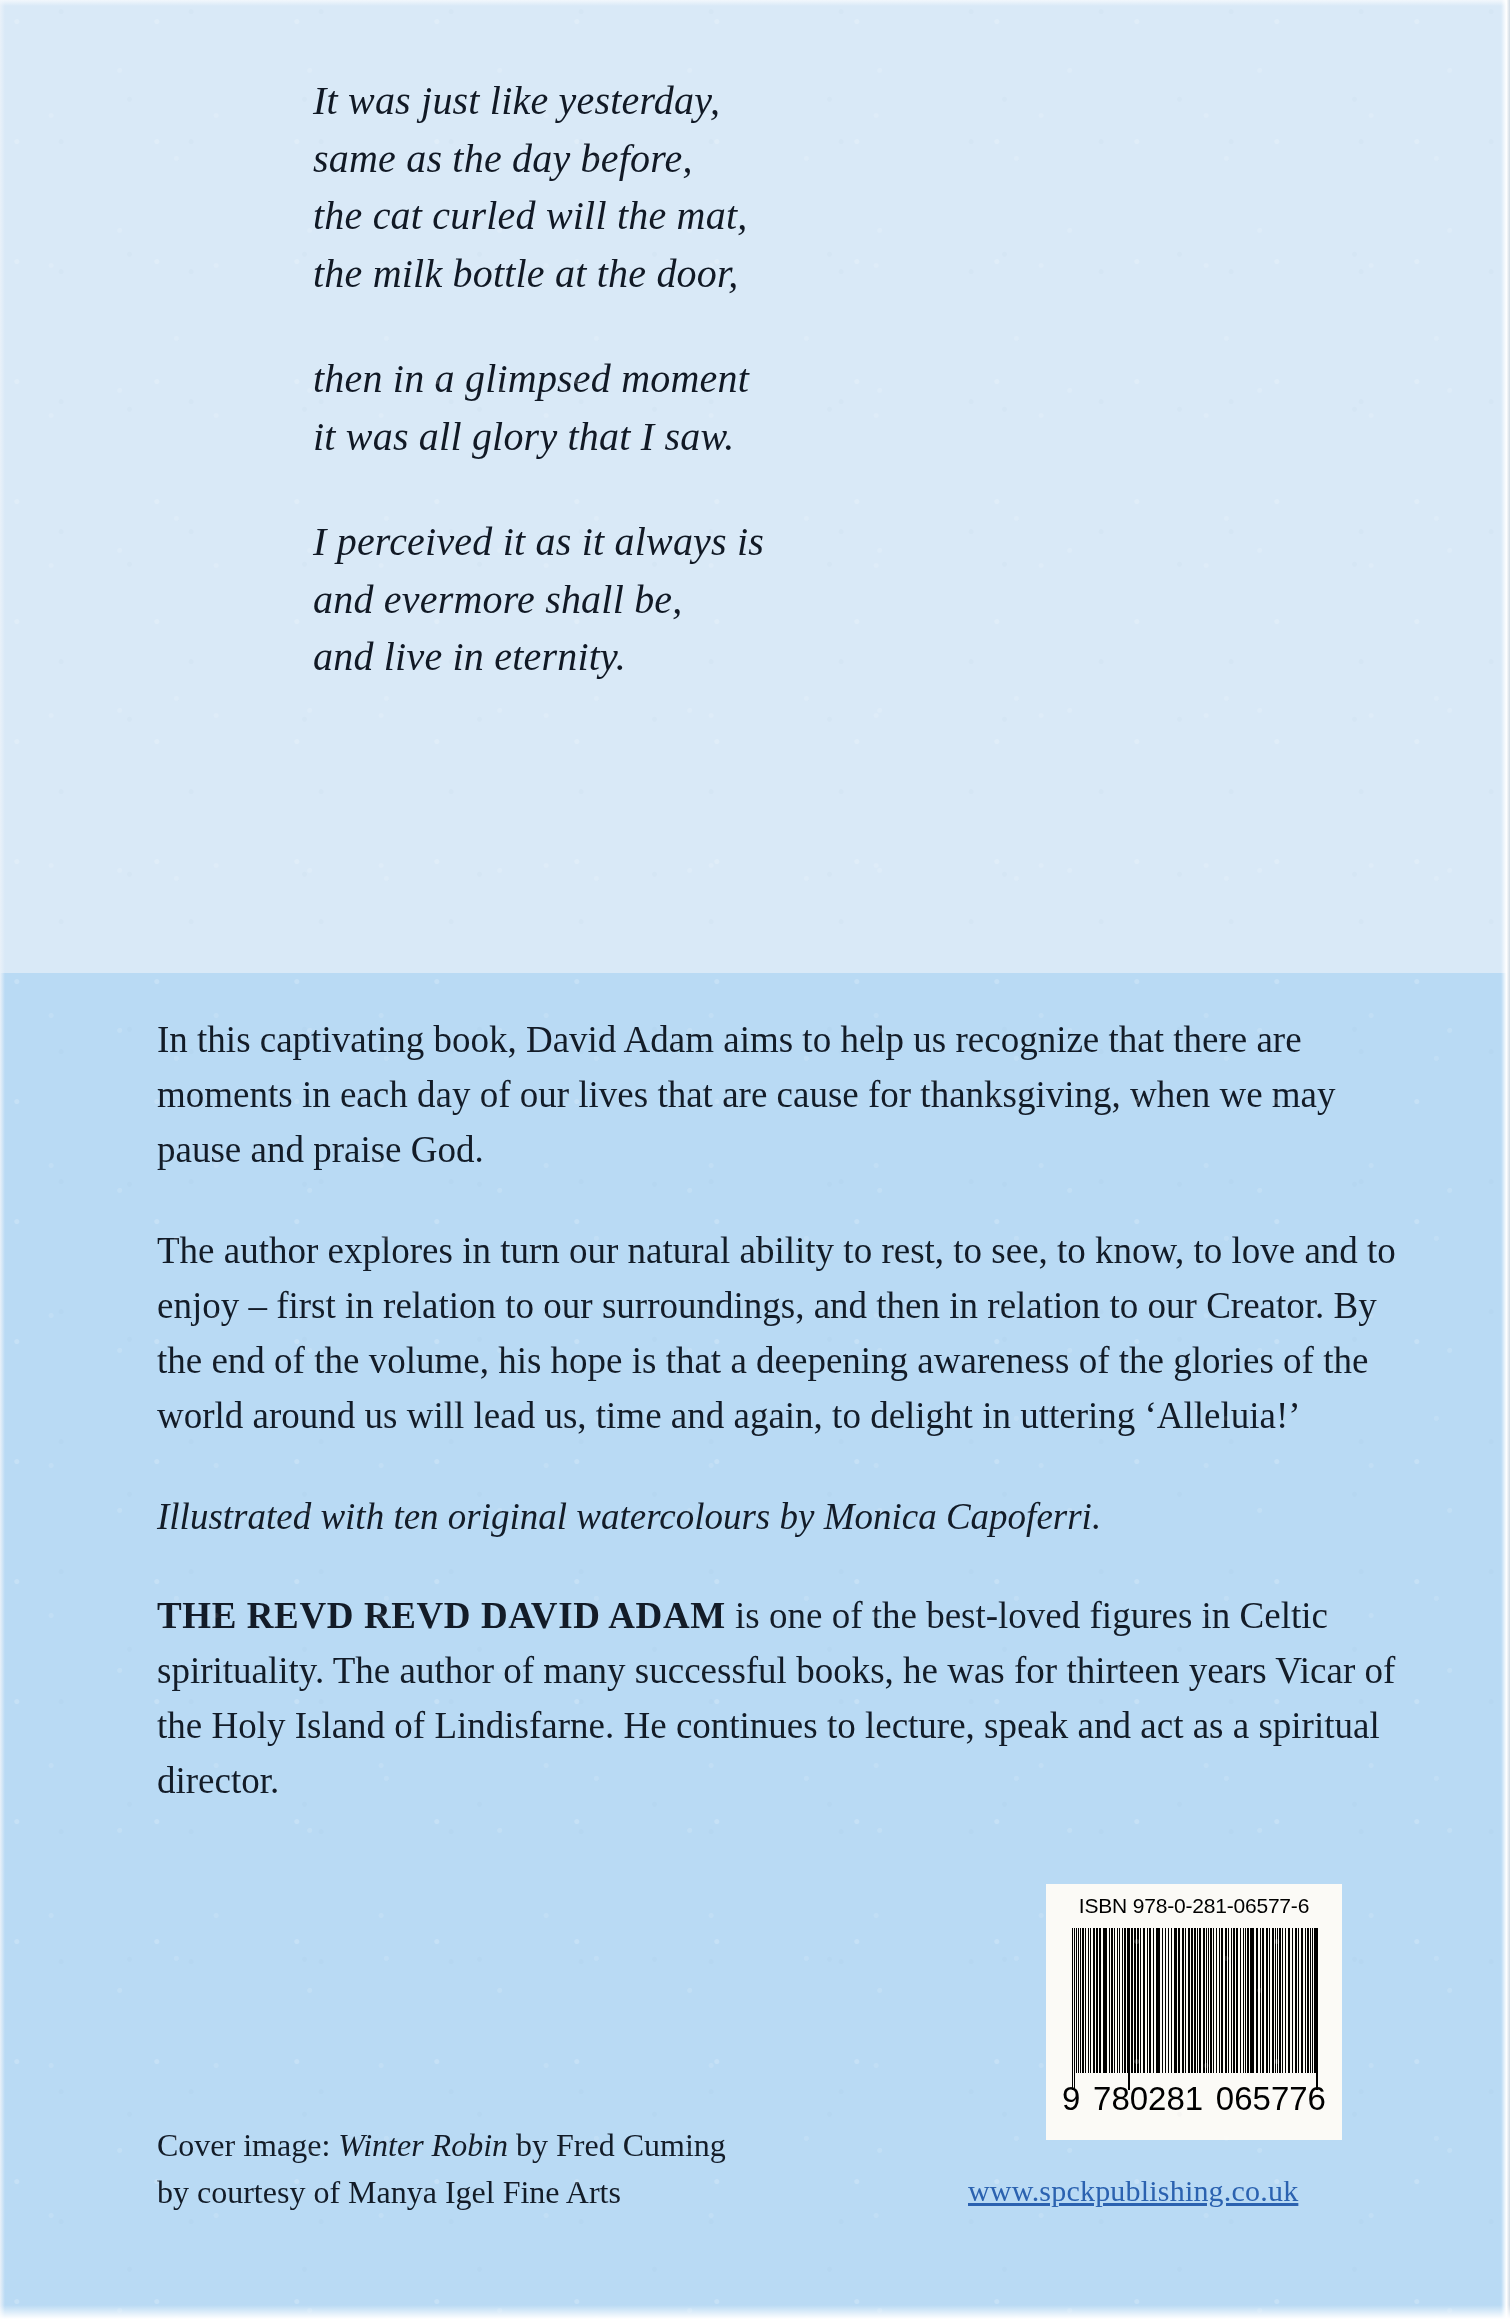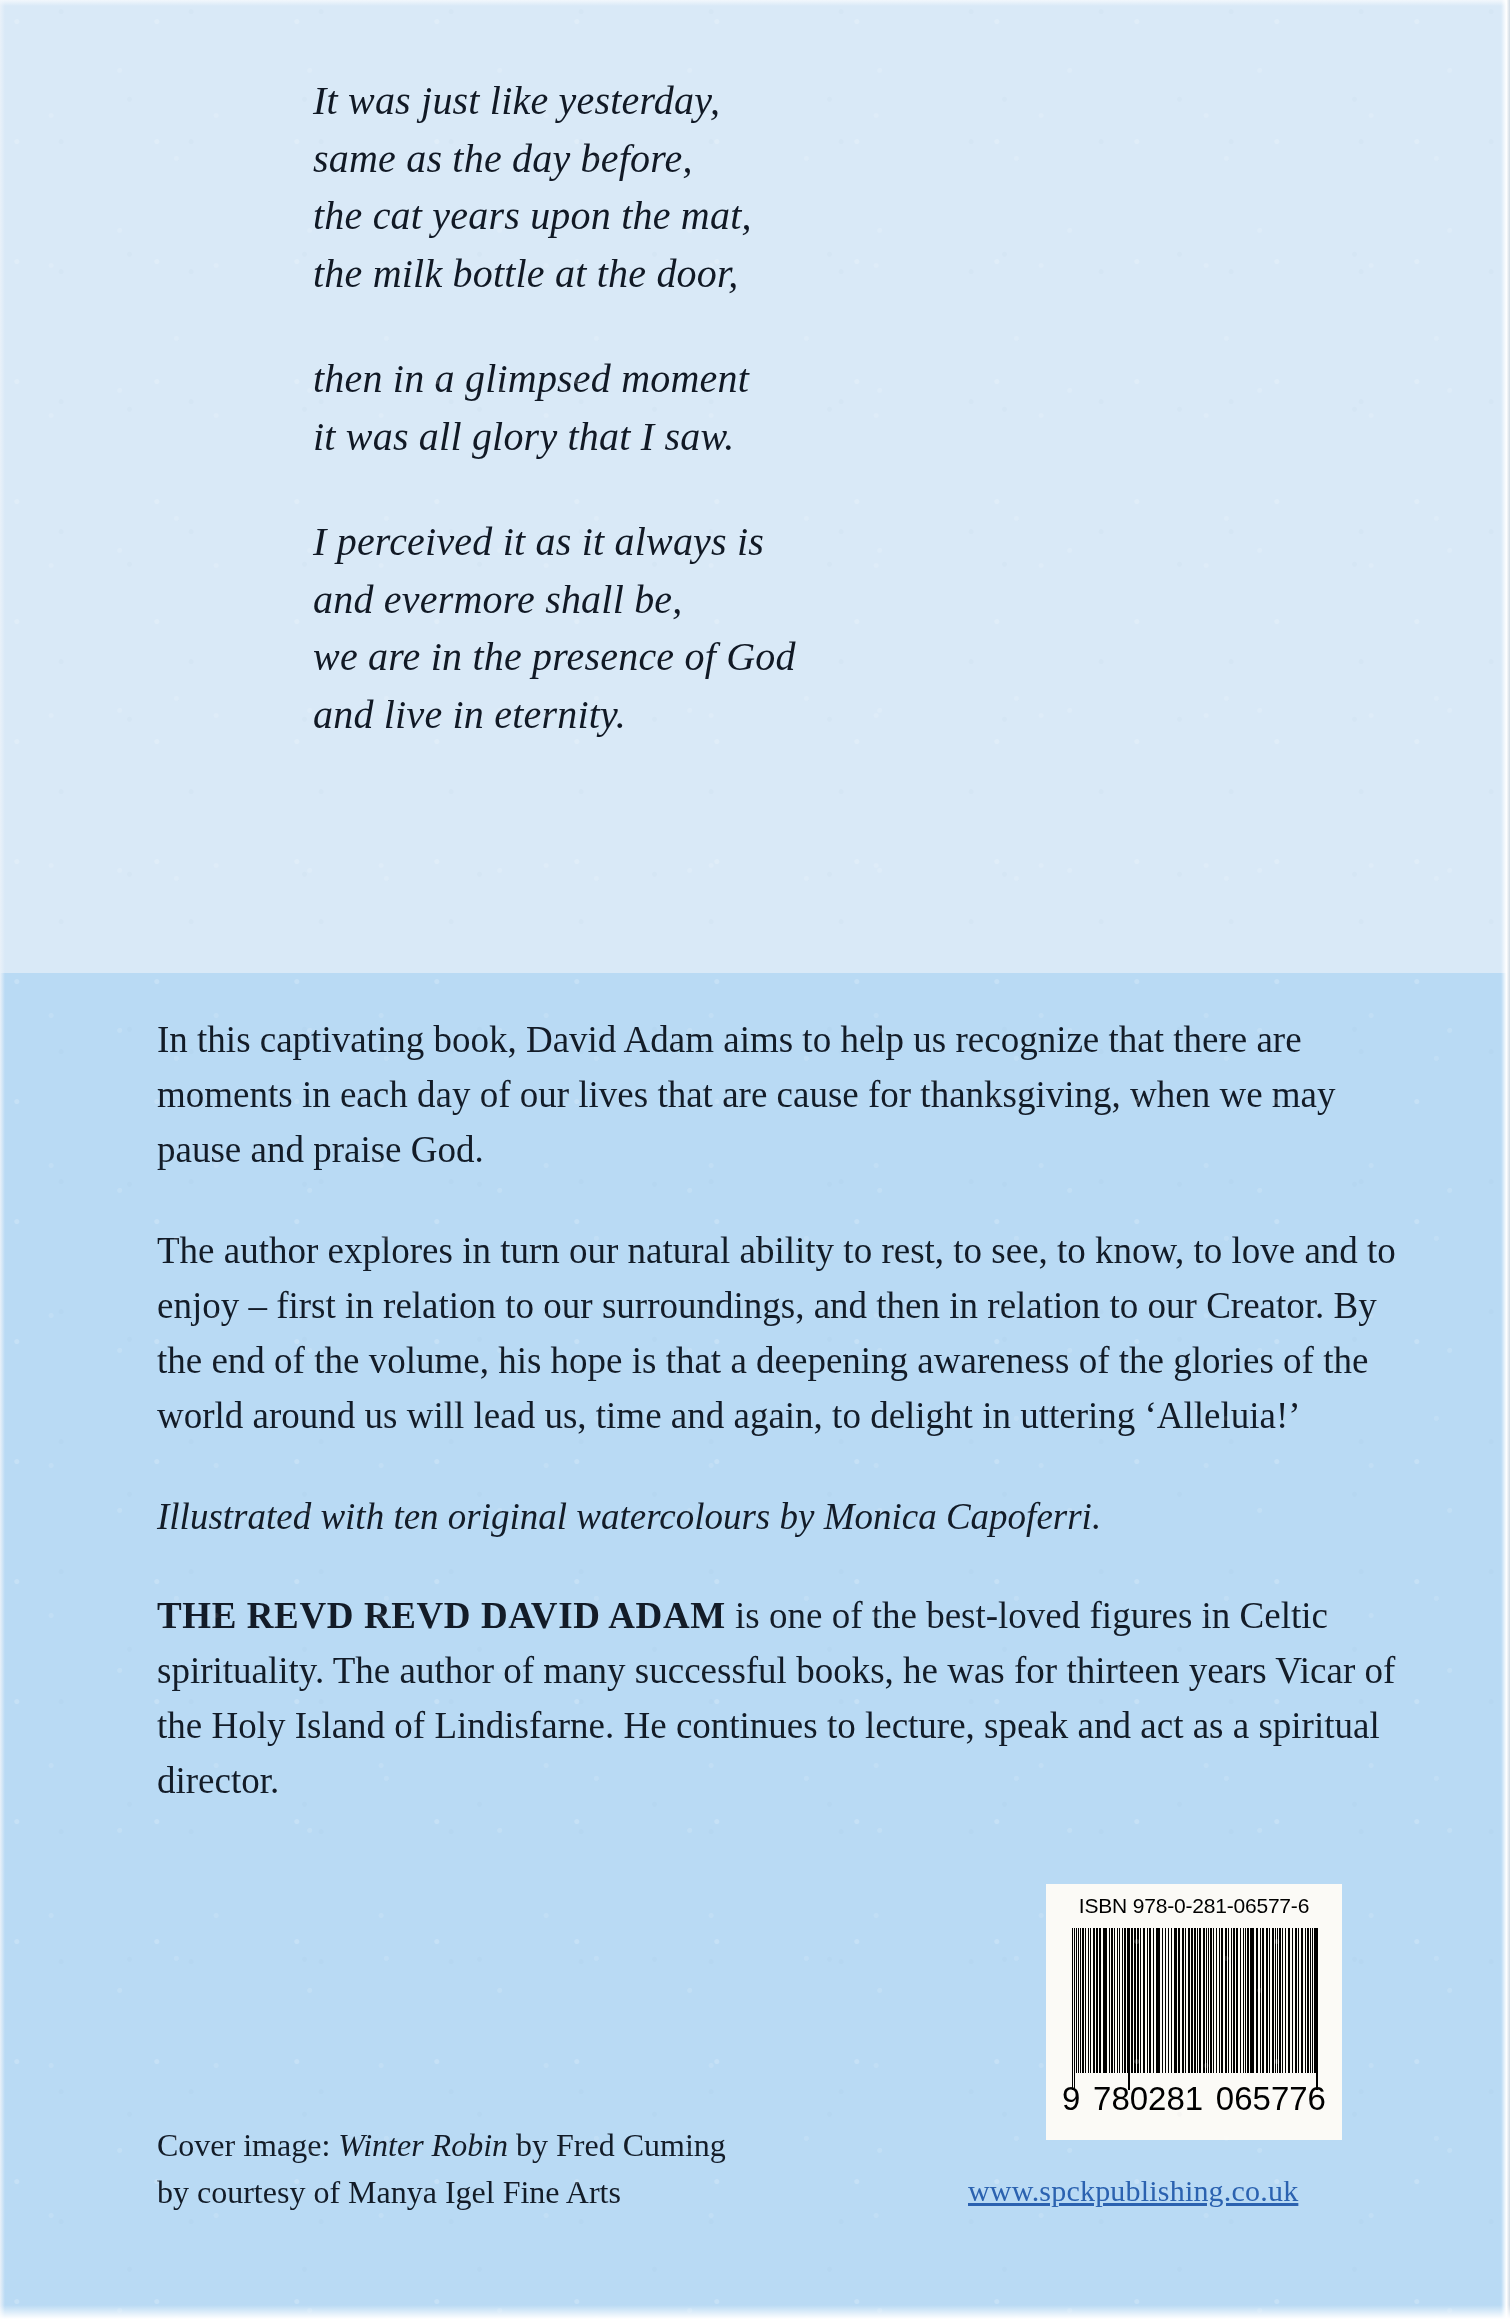--- a/index.html
+++ b/index.html
@@ -189,31 +189,30 @@
 
 <div class="cover">
 
   <div class="band-top"></div>
   <div class="band-bottom"></div>
 
   <div class="poem">
     <div class="stanza">
       <div class="line">It was just like yesterday,</div>
       <div class="line">same as the day before,</div>
-      <div class="line">the cat years upon the mat,</div>
+      <div class="line">the cat curled will the mat,</div>
       <div class="line">the milk bottle at the door,</div>
     </div>
     <div class="stanza">
       <div class="line">then in a glimpsed moment</div>
       <div class="line">it was all glory that I saw.</div>
     </div>
     <div class="stanza">
       <div class="line">I perceived it as it always is</div>
       <div class="line">and evermore shall be,</div>
-      <div class="line">we are in the presence of God</div>
       <div class="line">and live in eternity.</div>
     </div>
   </div>
 
   <div class="blurb">
     <p>In this captivating book, David Adam aims to help us recognize that there are moments in each day of our lives that are cause for thanksgiving, when we may pause and praise God.</p>
     <p>The author explores in turn our natural ability to rest, to see, to know, to love and to enjoy – first in relation to our surroundings, and then in relation to our Creator. By the end of the volume, his hope is that a deepening awareness of the glories of the world around us will lead us, time and again, to delight in uttering ‘Alleluia!’</p>
     <p class="illus">Illustrated with ten original watercolours by Monica Capoferri.</p>
     <p class="bio"><span class="bio-name">THE REVD REVD DAVID ADAM</span><span> is one of the best-loved figures in Celtic spirituality. The author of many successful books, he was for thirteen years Vicar of the Holy Island of Lindisfarne. He continues to lecture, speak and act as a spiritual director.</span></p>
   </div>

